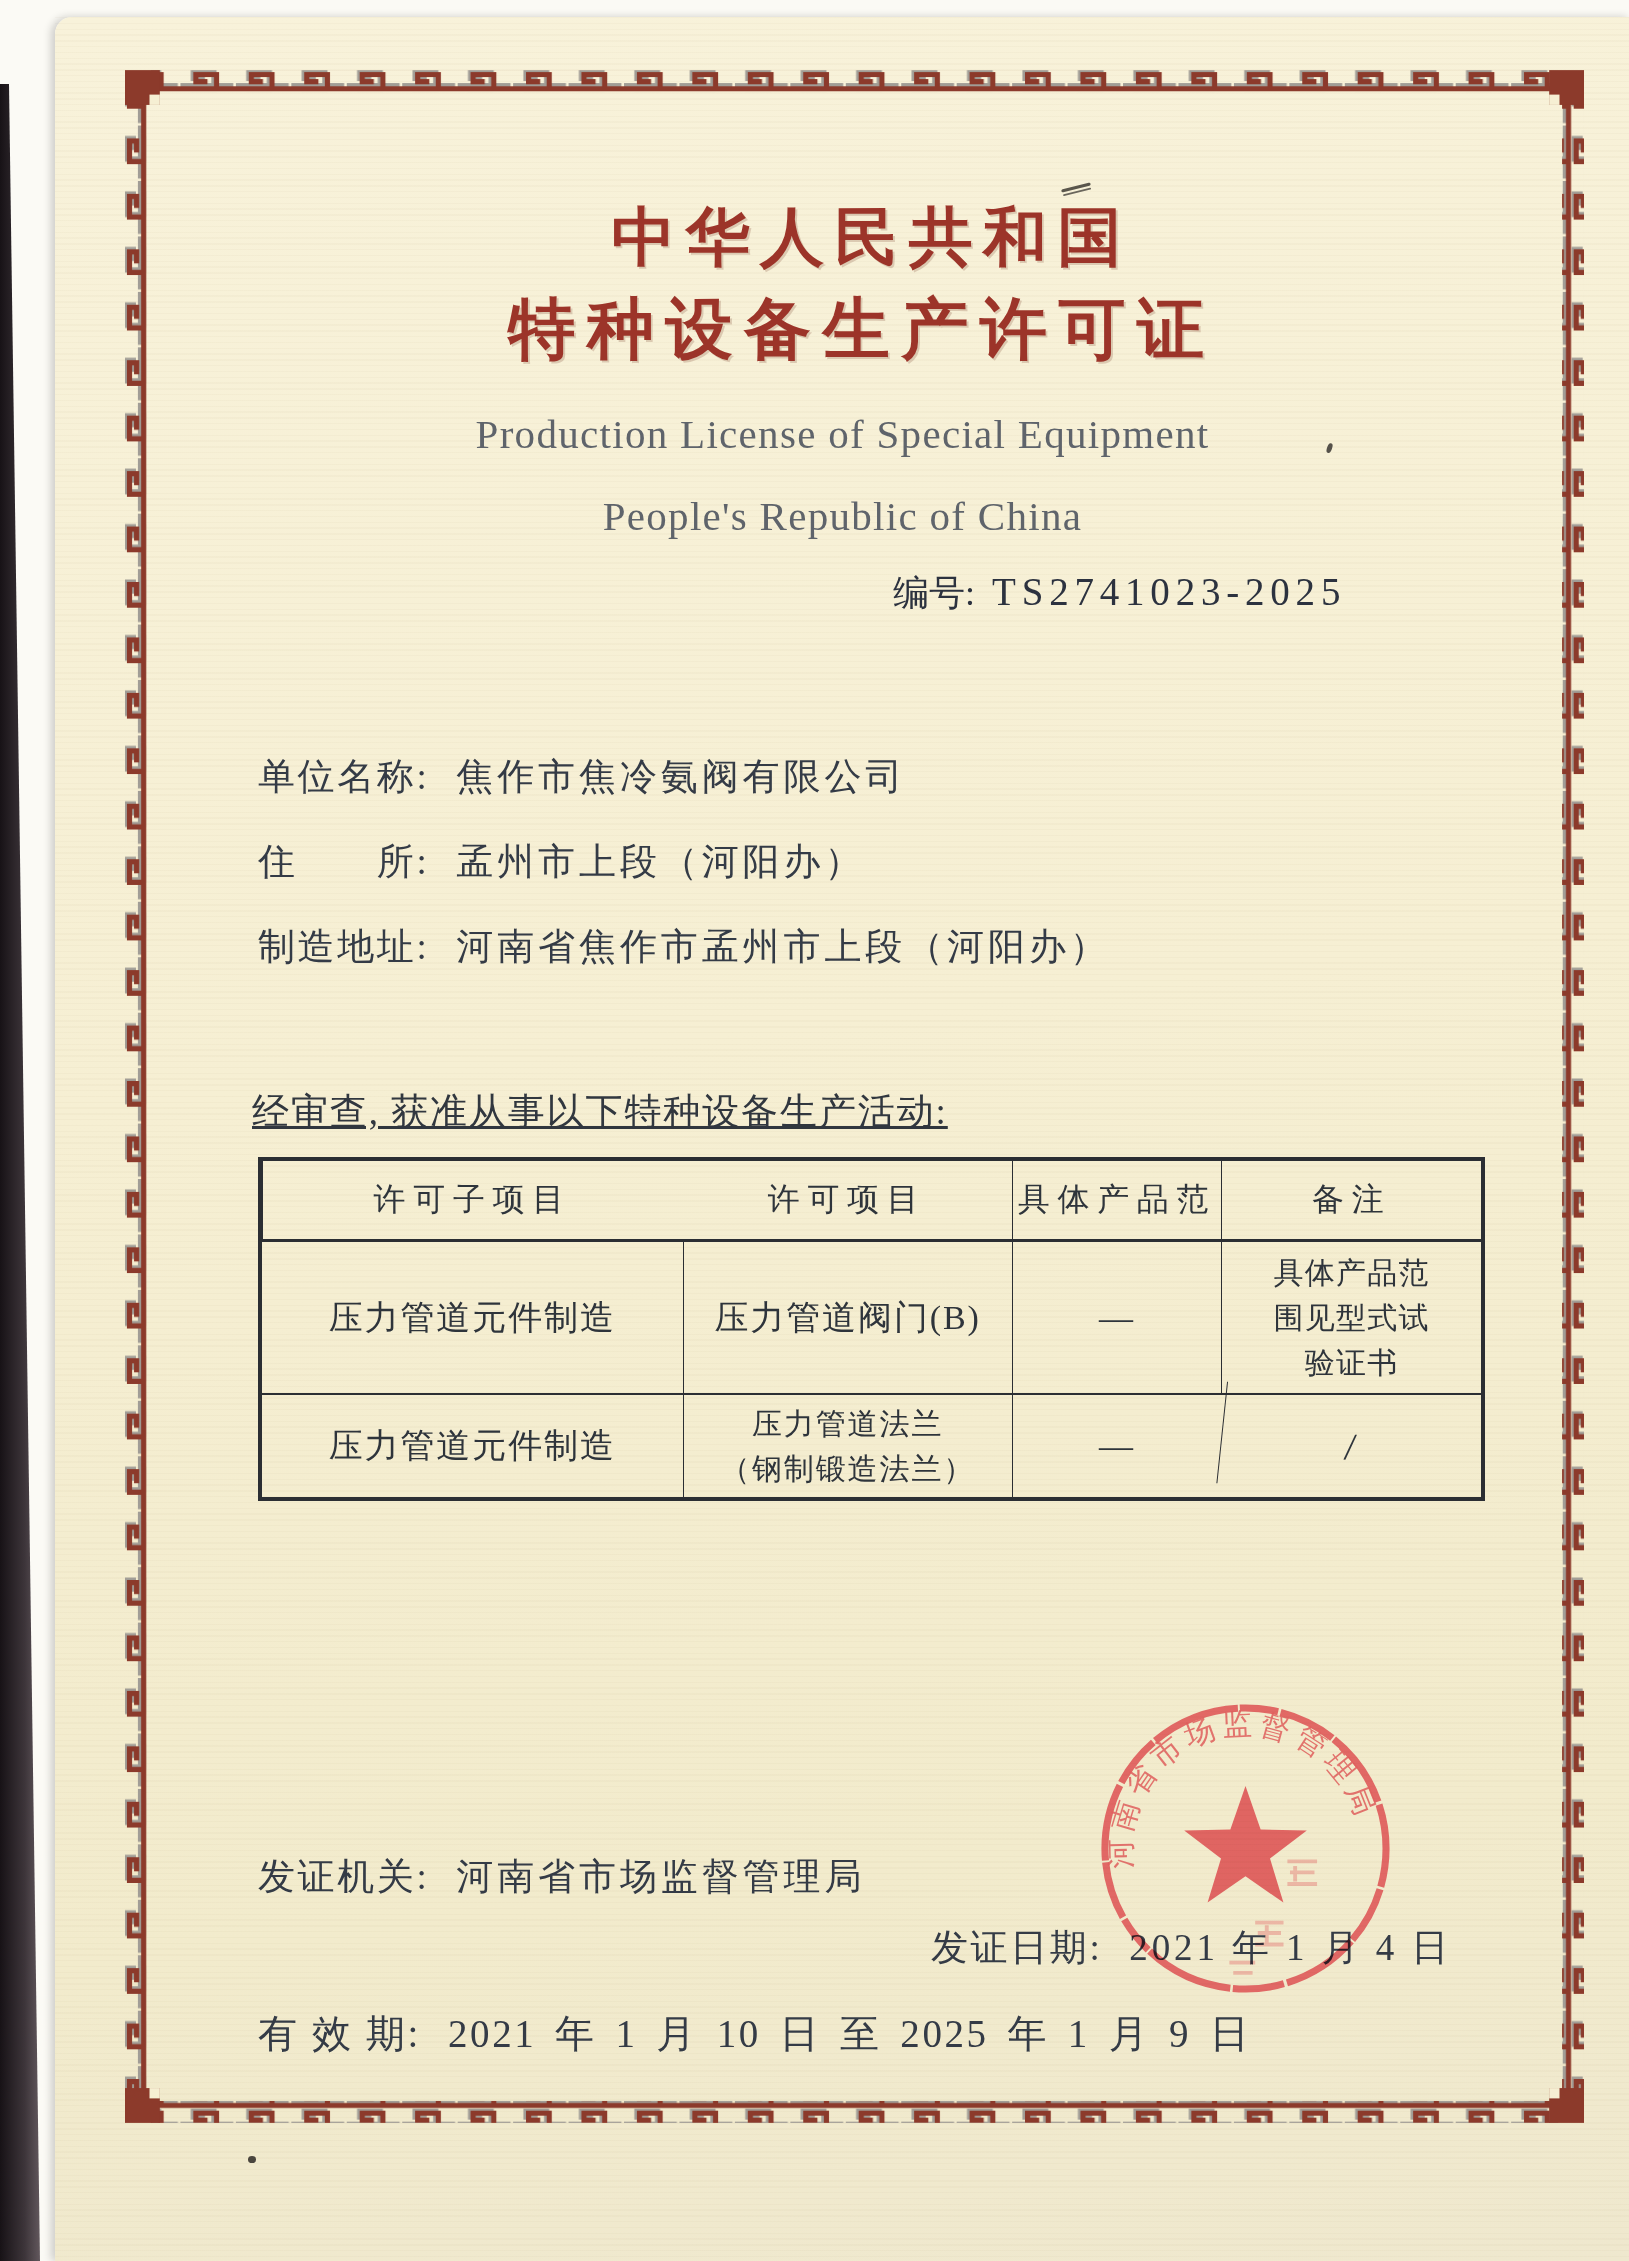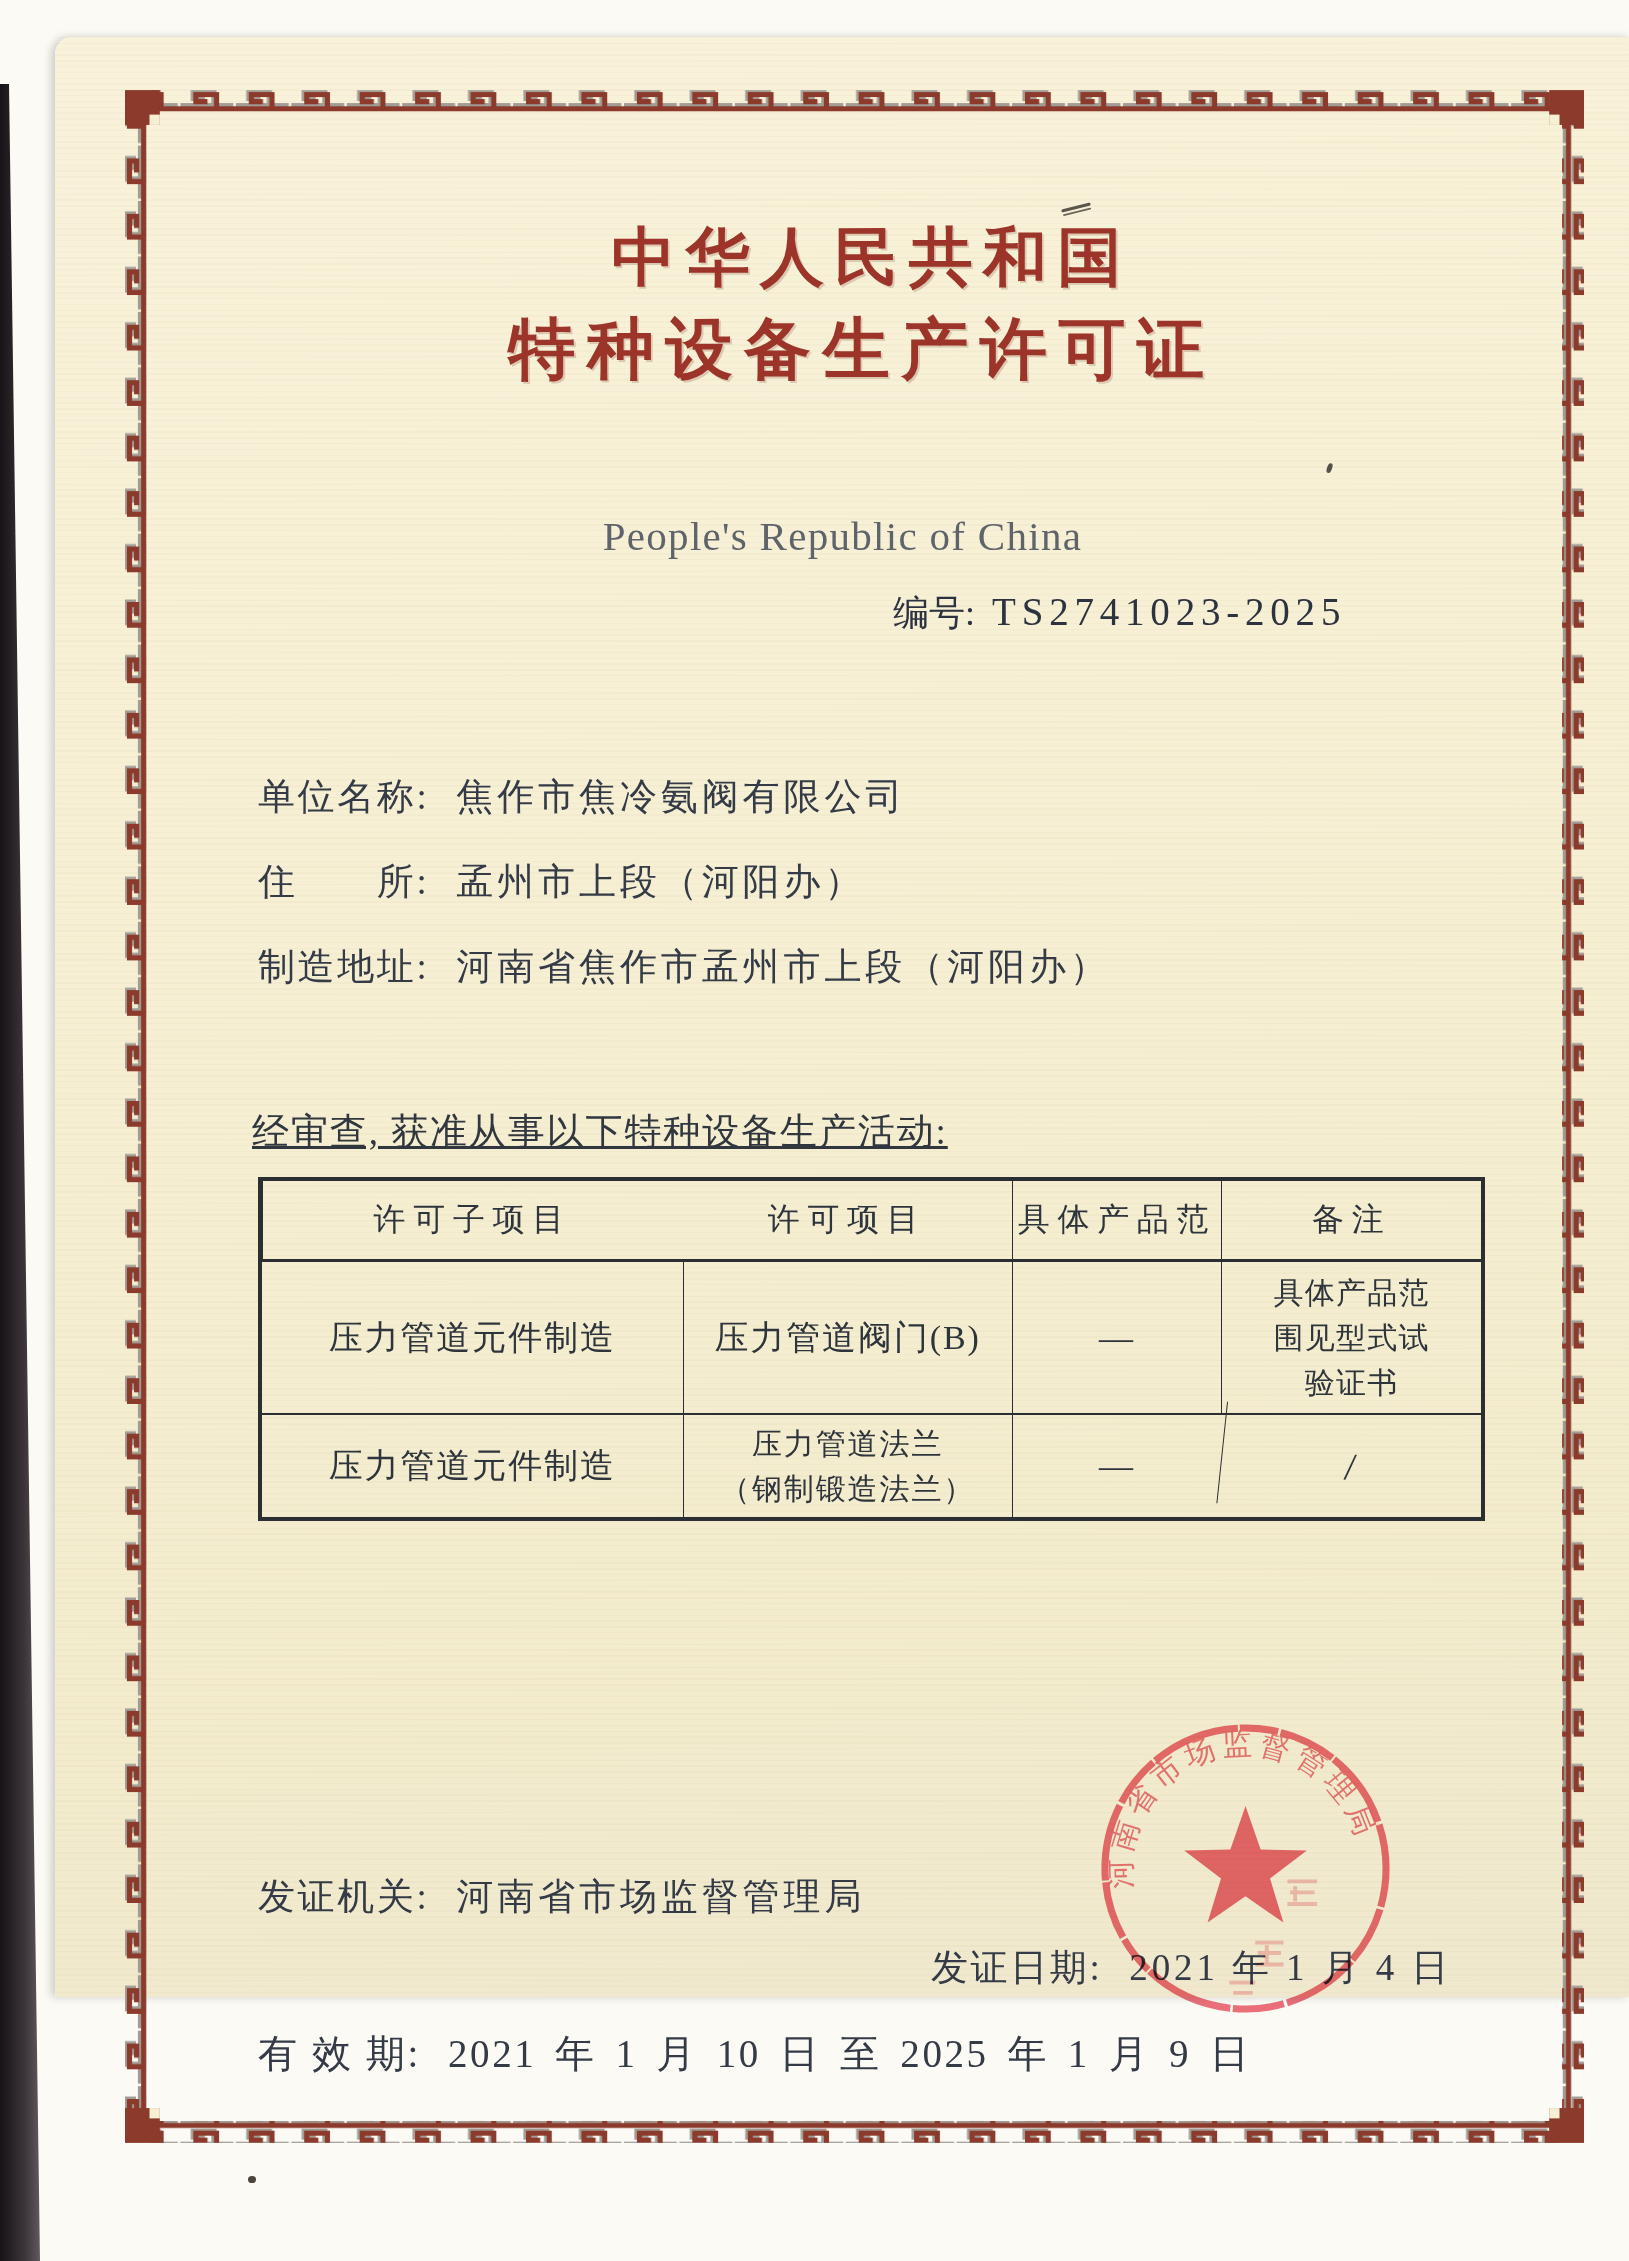--- a/index.html
+++ b/index.html
@@ -13,25 +13,24 @@
     position:absolute;left:0;top:84px;width:45px;height:2177px;
     background:linear-gradient(to right,#171216,#3d353a 55%,#6e6368);
     clip-path:polygon(0 0,9px 0,40px 100%,0 100%);
   }
   .speck{position:absolute;background:#4a463e;border-radius:50%;}
   .speck.squiggle{width:30px;height:3.2px;border-radius:2.6px;transform:rotate(-14deg);background:#5a564c;box-shadow:0 4.5px 0 -0.6px #6a665c;}
   .speck.tick{width:4.5px;height:10.3px;transform:rotate(20deg);background:#55514a;}
   .speck.dot{width:8.4px;height:7px;}
   
   .paper{
-    position:absolute;left:55px;top:17px;width:1575px;height:1960px;
+    position:absolute;left:55px;top:17px;width:1575px;height:2244px;
     background:linear-gradient(173deg,#f8f2da 0%,#f6efd3 45%,#f2ebcc 80%,#efe8ce 100%);
     border-radius:17px 0 0 0;
     box-shadow:-3.9px 0 9px rgba(0,0,0,.18);
-    margin-top:20px;
   }
   .paper::before{ 
     content:"";position:absolute;inset:0;pointer-events:none;
     background:repeating-linear-gradient(to bottom,rgba(170,150,110,.05) 0 1.3px,transparent 1.3px 5.8px);
   }
   .frame{position:absolute;left:70px;top:53px;}
   
   .center{position:absolute;left:0;right:0;text-align:center;}
   .title-cn{color:#9c3429;font-weight:700;line-height:1.1;
     text-shadow:1.9px 1.9px 0 rgba(125,62,44,.22);}
@@ -104,20 +103,21 @@
     <g fill="#f6efd3">
       <rect x="38" y="38" width="16" height="16"></rect>
       <rect x="2209" y="38" width="16" height="16"></rect>
       <rect x="38" y="3130" width="16" height="16"></rect>
       <rect x="2209" y="3130" width="16" height="16"></rect>
     </g>
   </svg>
 
   <div class="center title-cn t1">中华人民共和国</div>
   <div class="center title-cn t2">特种设备生产许可证</div>
+  <div class="center title-en e1">Production License of Special Equipment</div>
   <div class="center title-en e2">People's Republic of China</div>
 
   <div class="serial">
     <span>编号:</span><span class="val">TS2741023-2025</span>
   </div>
 
   <div class="field f-company">
     <span class="flabel">单位名称:</span><span class="fvalue">焦作市焦冷氨阀有限公司</span>
   </div>
   <div class="field f-residence">

